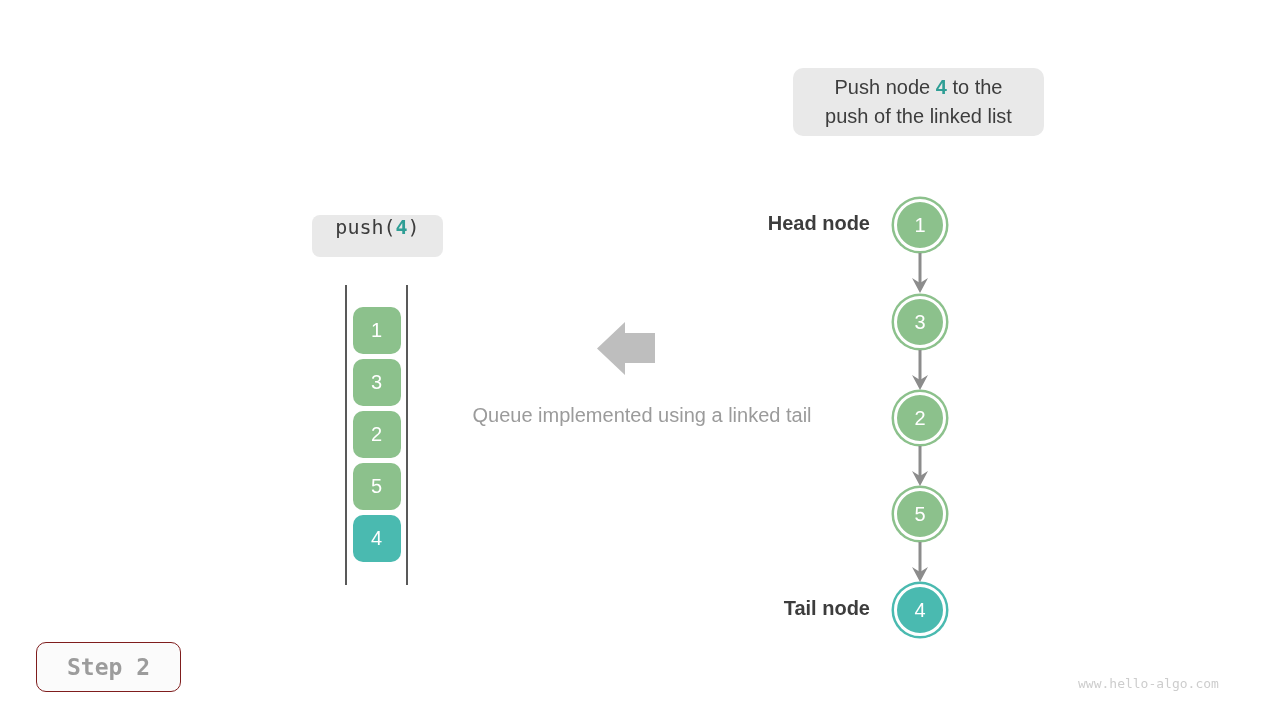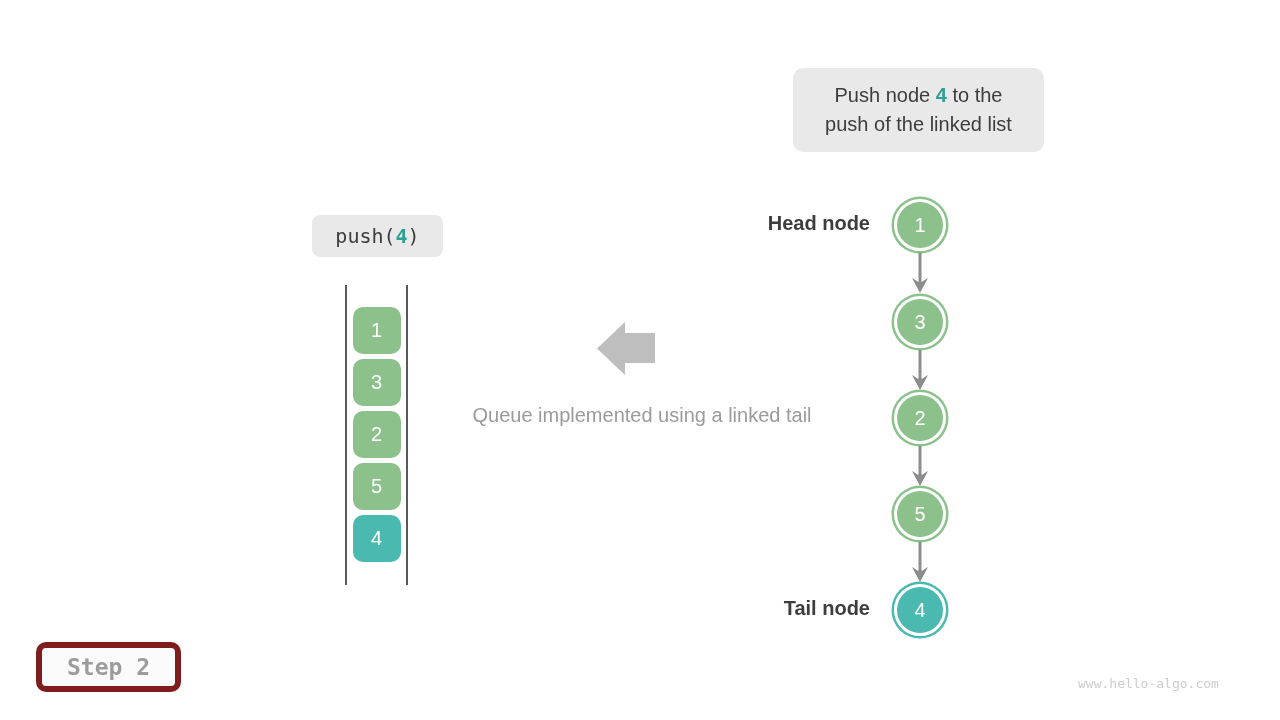--- a/index.html
+++ b/index.html
@@ -2,31 +2,31 @@
 <html><head>
 <meta charset="utf-8">
 <style>
   html,body{margin:0;padding:0;background:#ffffff;}
   #stage{
     position:relative;width:1280px;height:720px;background:#ffffff;overflow:hidden;
     font-family:"Liberation Sans", sans-serif;color:#3d3d3d;
   }
   
   .callout{
-    position:absolute;left:793px;top:68px;width:251px;height:84px;
+    position:absolute;left:793px;top:68px;width:251px;height:68px;
     background:#e9e9e9;border-radius:10px;
     display:flex;align-items:center;justify-content:center;text-align:center;
     font-size:20px;line-height:29px;color:#3d3d3d;
   }
   .teal-text{color:#2f9e95;font-weight:700;}
   
   .op-label{
     position:absolute;left:312px;top:215px;width:131px;height:42px;
     background:#e9e9e9;border-radius:8px;
-    display:flex;align-items:center;justify-content:center;
+    display:flex;align-items:flex-start;justify-content:center;
     font-family:"DejaVu Sans Mono", monospace;font-size:20px;color:#3d3d3d;
   }
   
   .queue-col{
     position:absolute;left:345px;top:285px;width:63px;height:300px;
     box-sizing:border-box;border-left:2px solid #595959;border-right:2px solid #595959;
     display:flex;flex-direction:column;align-items:center;padding-top:22px;gap:5px;
   }
   .q-cell{
     width:48px;height:47px;border-radius:10px;background:#8cc18c;
@@ -49,21 +49,21 @@
   }
   .ll-node.teal{background:#4abab0;box-shadow:0 0 0 2.5px #4abab0;}
   .connector{position:absolute;left:908px;}
   .side-label{
     position:absolute;left:640px;width:230px;text-align:right;
     font-size:20px;font-weight:700;color:#3d3d3d;
   }
   
   .step-badge{
     position:absolute;left:36px;top:642px;width:145px;height:50px;box-sizing:border-box;
-    border:6px solid #7f1d1d;border-radius:10px;background:#fbfbfb;
+    border:1px solid #7f1d1d;border-radius:10px;background:#fbfbfb;
     display:flex;align-items:center;justify-content:center;
     font-family:"DejaVu Sans Mono", monospace;font-weight:700;font-size:23px;color:#9c9c9c;
   }
   
   .watermark{
     position:absolute;left:1078px;top:676px;
     font-family:"DejaVu Sans Mono", monospace;font-size:13px;color:#cdcdcd;
   }
 </style>
 </head>

